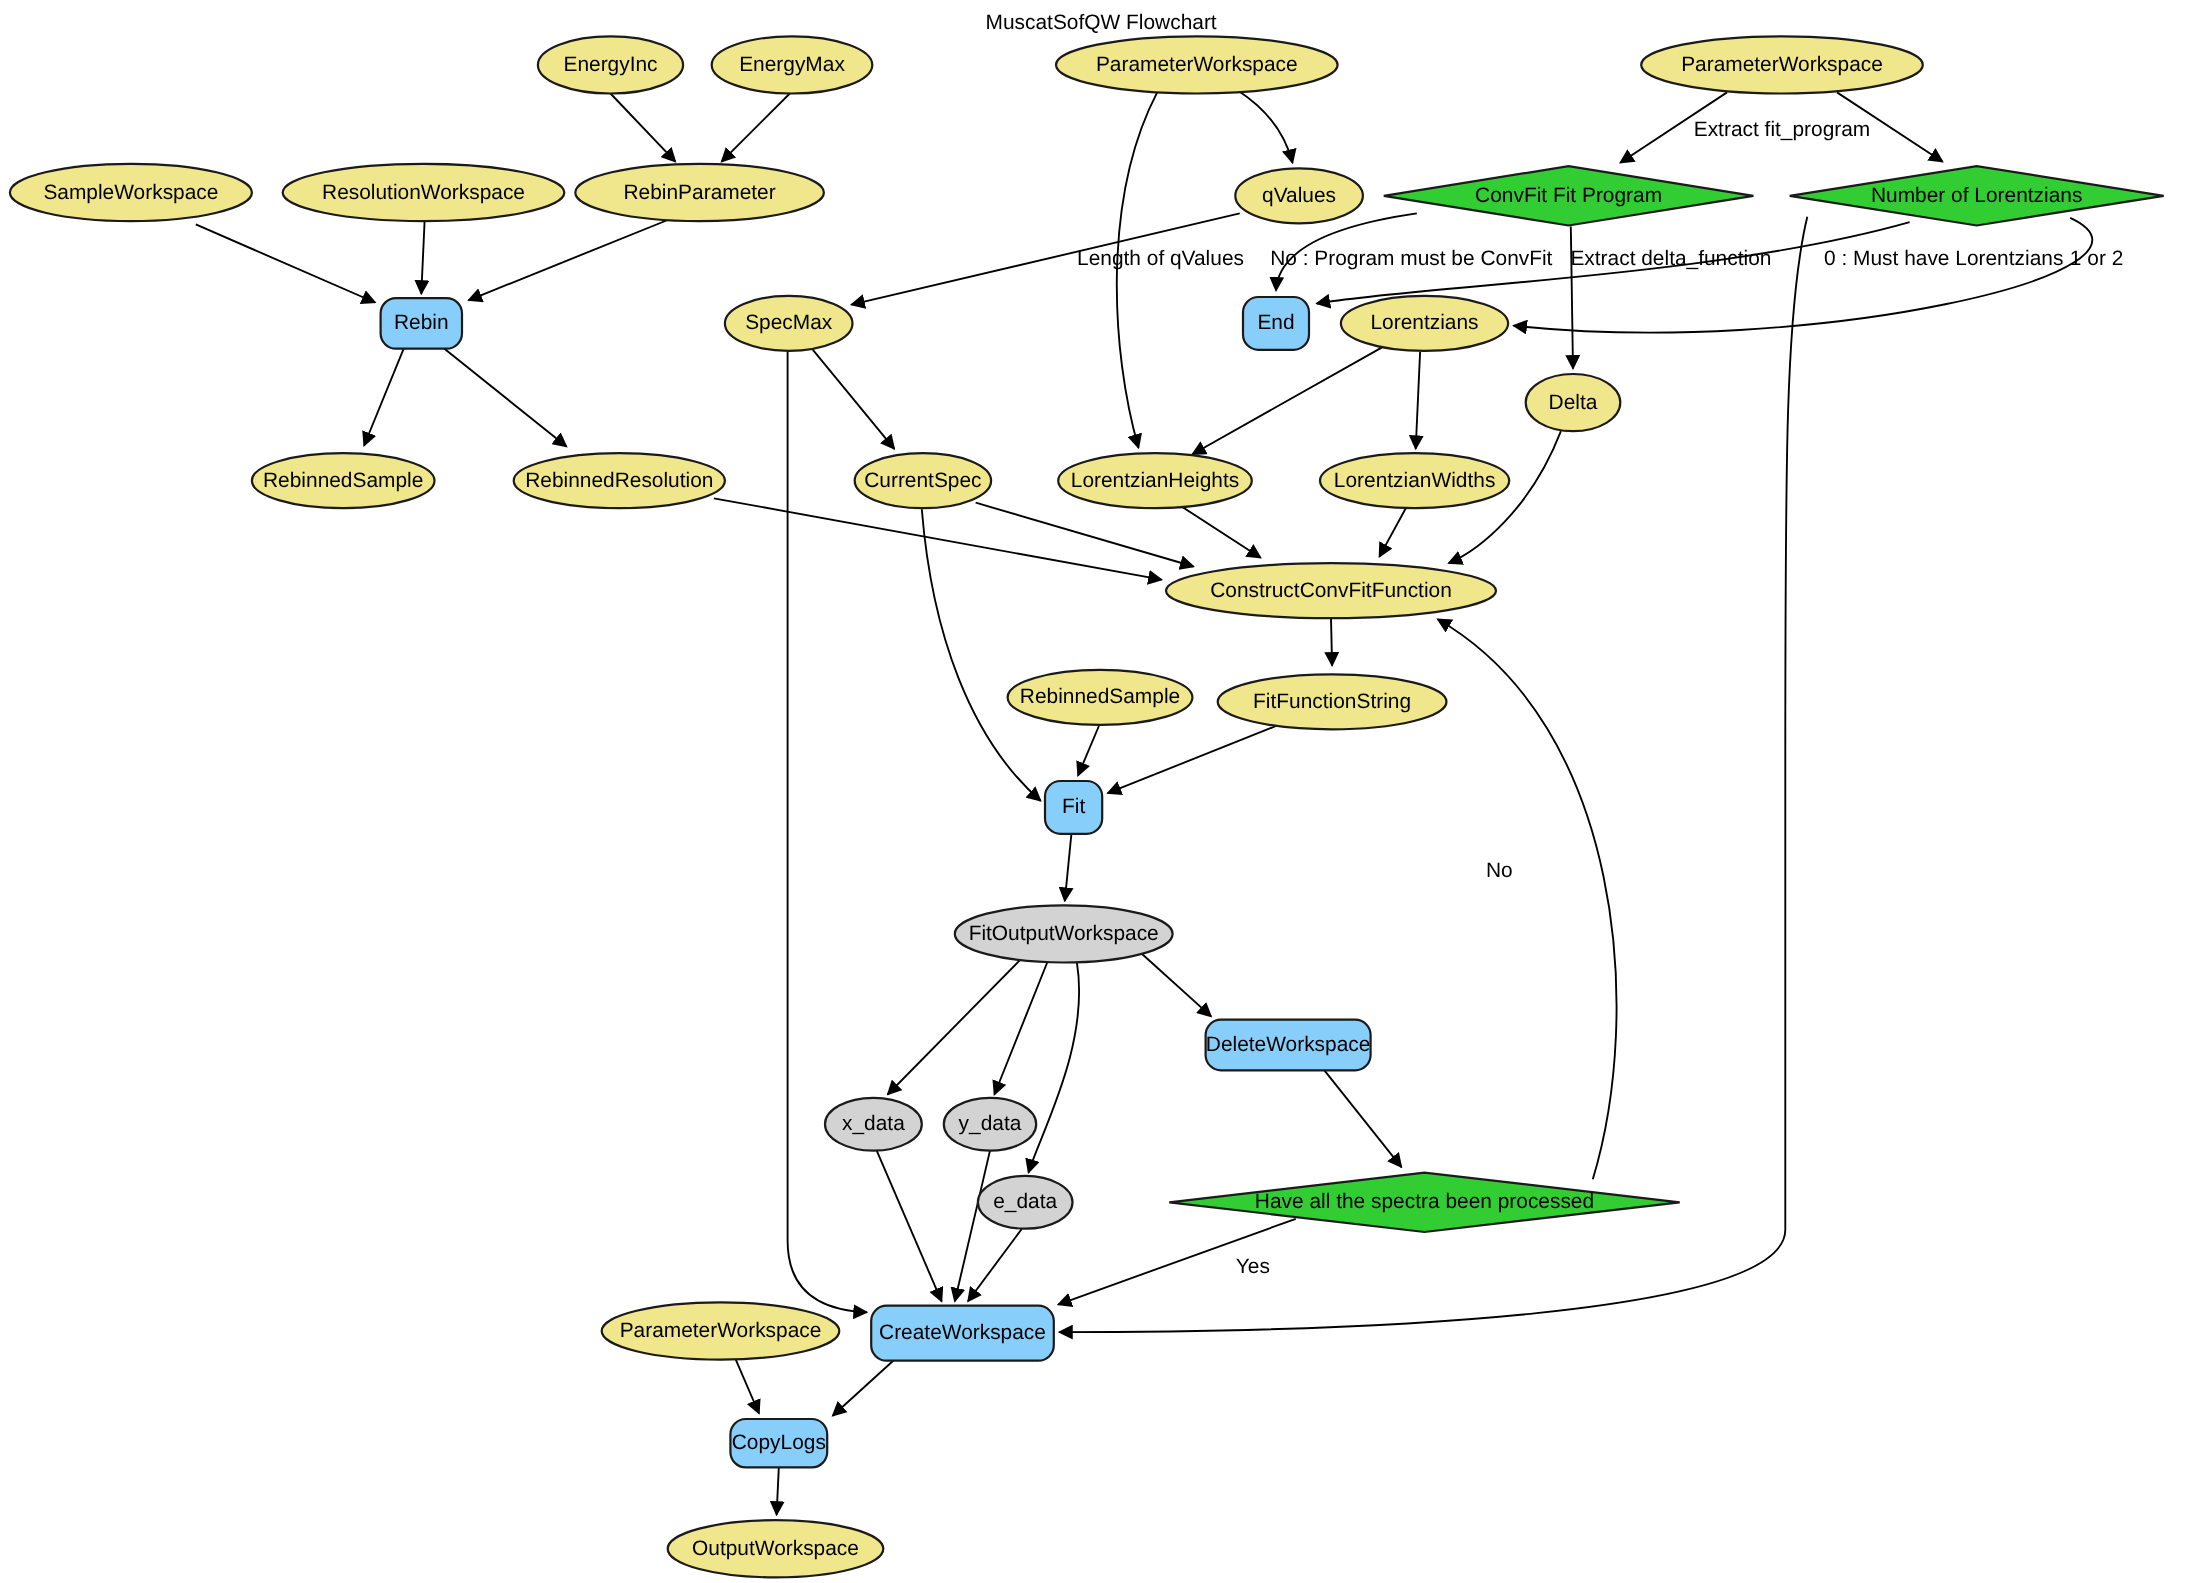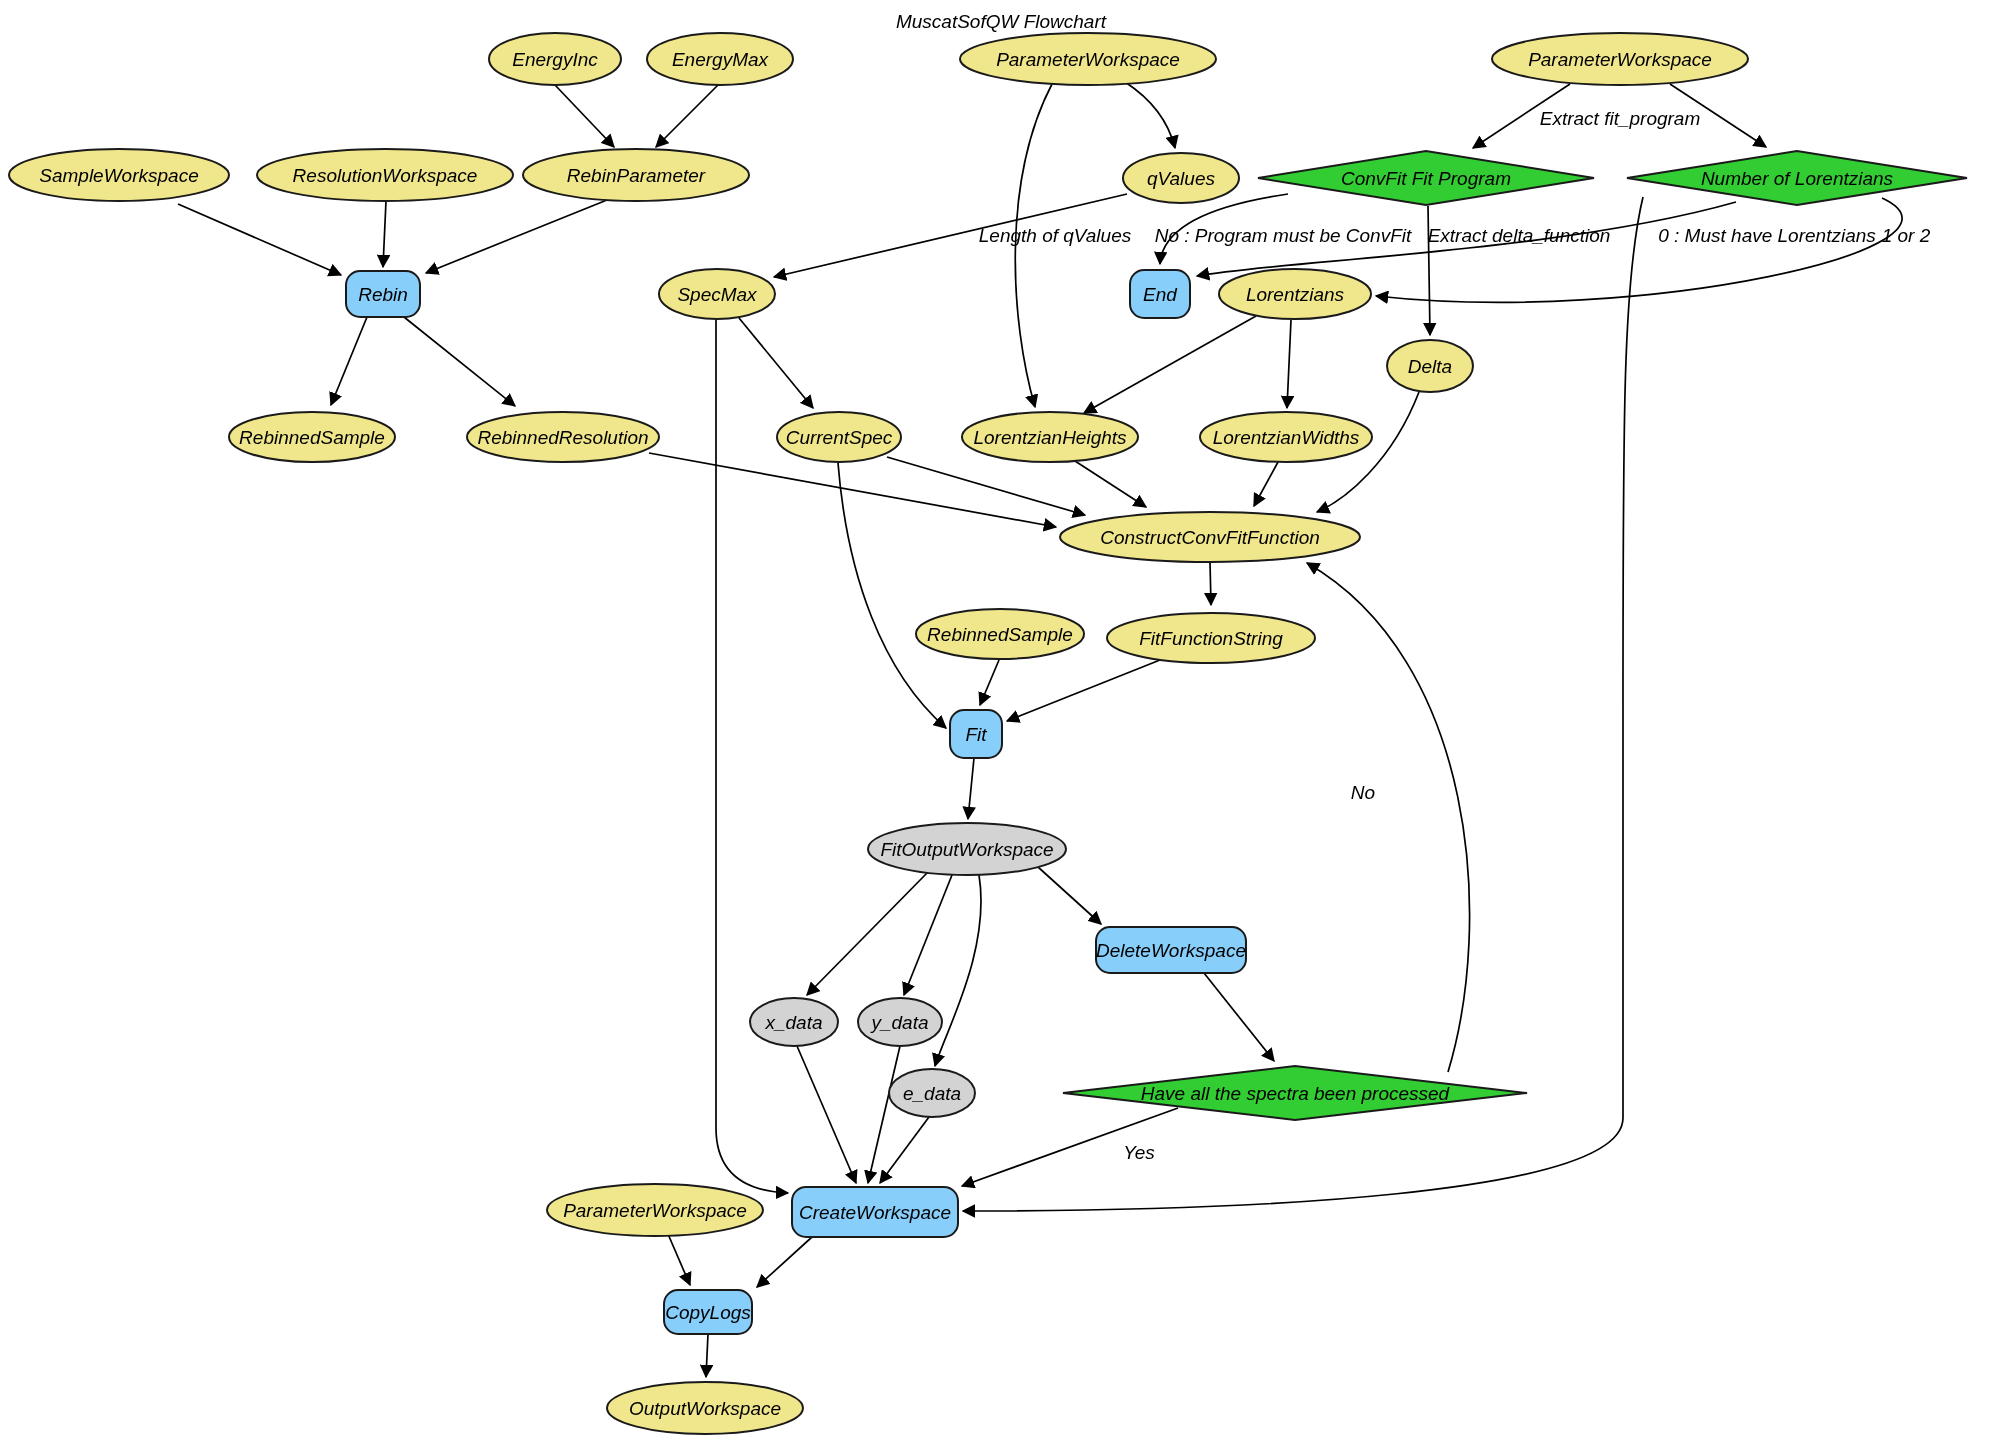--- a/index.html
+++ b/index.html
@@ -1,16 +1,16 @@
 <!DOCTYPE html>
 <html><head>
 <meta charset="utf-8">
 <style>
   html, body { margin: 0; padding: 0; background: #ffffff; }
-  .canvas-wrap { width: 2005px; height: 1439px; position: relative; background: #fff; font-style: italic; }
+  .canvas-wrap { width: 2005px; height: 1439px; position: relative; background: #fff; }
   svg { display: block; font-family: "Liberation Sans", sans-serif; }
   .edge { stroke: #000; stroke-width: 1.7; fill: none; }
   .node-ellipse { stroke: #1a1a1a; stroke-width: 2; }
   .node-box { stroke: #1a1a1a; stroke-width: 2; }
   .node-diamond { stroke: #1a1a1a; stroke-width: 2; }
   .node-label { font-size: 19px; fill: #000; text-anchor: middle; dominant-baseline: central; }
   .edge-label { font-size: 19px; fill: #000; text-anchor: middle; dominant-baseline: central; }
   .title-label { font-size: 19px; fill: #000; text-anchor: middle; dominant-baseline: central; }
 </style>
 </head>

